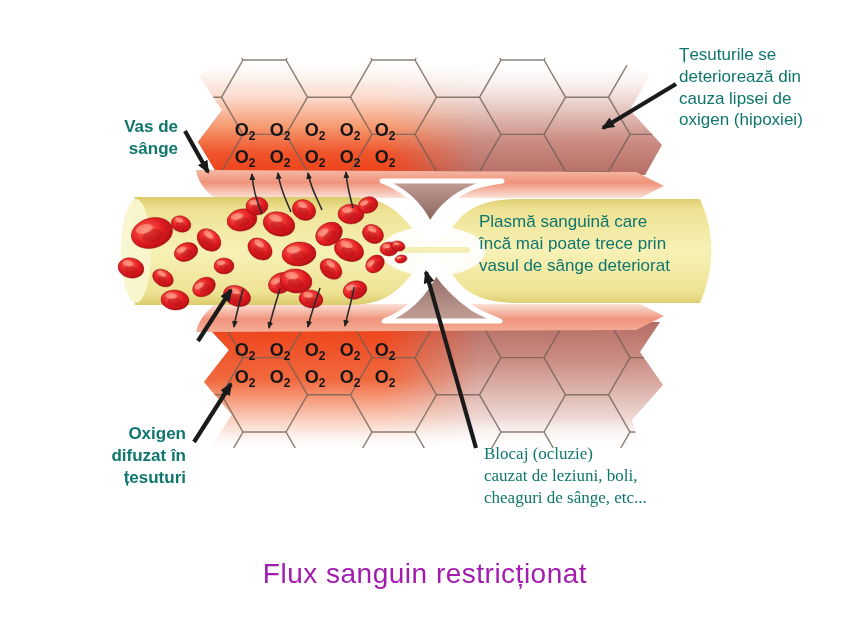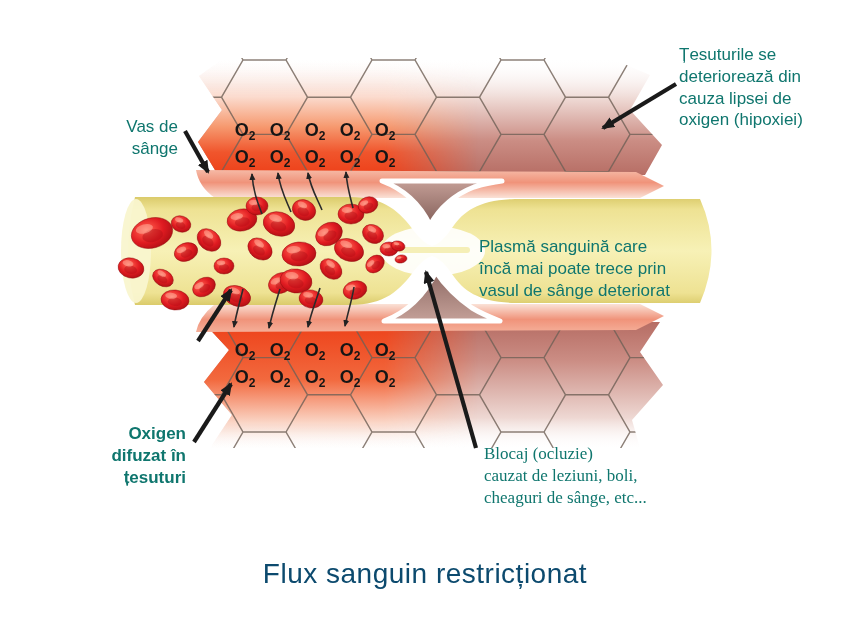--- a/index.html
+++ b/index.html
@@ -314,30 +314,30 @@
       </g>
   <g id="bigArrows">
         <path d="M185,131 L208,172" fill="none" stroke="#1a1a1a" stroke-width="4.2" marker-end="url(#mBig)"></path>
         <path d="M676,84 L603,128" fill="none" stroke="#1a1a1a" stroke-width="4.2" marker-end="url(#mBig)"></path>
         <path d="M198,341 L231,290" fill="none" stroke="#1a1a1a" stroke-width="4.2" marker-end="url(#mBig)"></path>
         <path d="M194,442 L231,384" fill="none" stroke="#1a1a1a" stroke-width="4.2" marker-end="url(#mBig)"></path>
         <path d="M476,448 L426,272" fill="none" stroke="#1a1a1a" stroke-width="4.2" marker-end="url(#mBig)"></path>
       </g>
 </svg>
 
-<div class="lbl right" style="left:75px;top:116px;width:103px;">Vas de
+<div class="lbl right" style="left:75px;top:116px;width:103px;font-weight:bold;">Vas de
 sânge</div>
 <div class="lbl" style="left:679px;top:44px;width:170px;">Țesuturile se
 deteriorează din
 cauza lipsei de
 oxigen (hipoxiei)</div>
-<div class="lbl" style="left:479px;top:236px;width:250px;">Plasmă sanguină care
+<div class="lbl" style="left:479px;top:211px;width:250px;">Plasmă sanguină care
 încă mai poate trece prin
 vasul de sânge deteriorat</div>
 <div class="lbl right" style="left:58px;top:423px;width:128px;font-weight:bold;">Oxigen
 difuzat în
 țesuturi</div>
 <div class="lbl" style="left:484px;top:443px;width:245px;font-family:Liberation Serif, serif;">Blocaj (ocluzie)
 cauzat de leziuni, boli,
 cheaguri de sânge, etc...</div>
-<div id="title" style="color: #0c4a6e;">Flux sanguin restricționat</div>
+<div id="title" style="color: #a21caf;">Flux sanguin restricționat</div>
 
 </div>
 
 </body></html>

